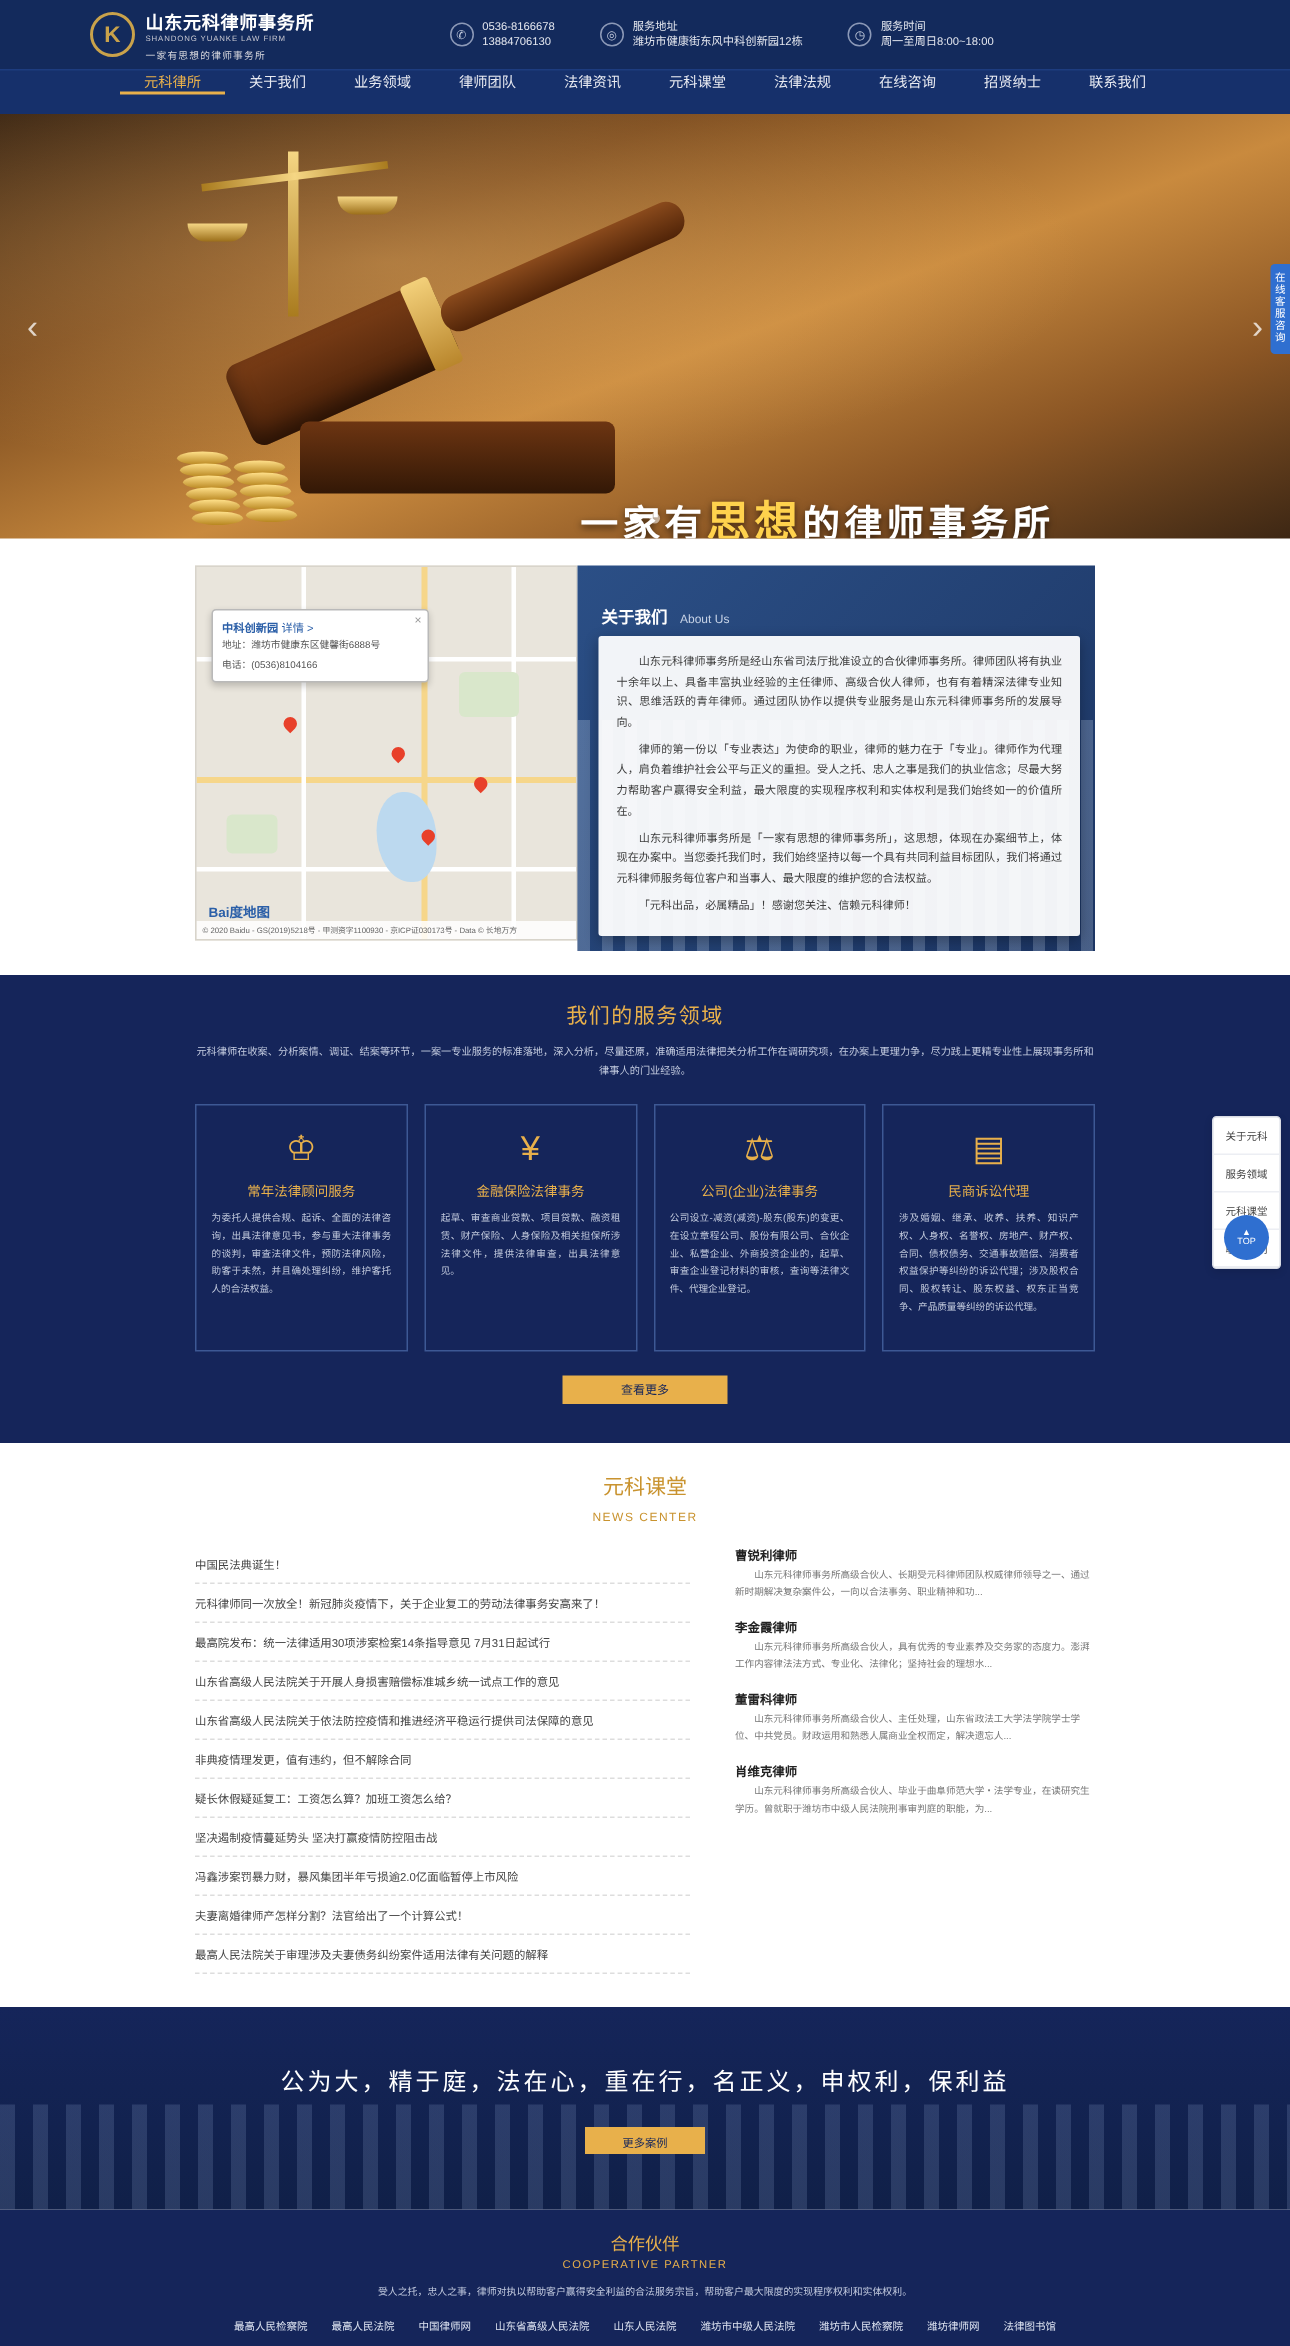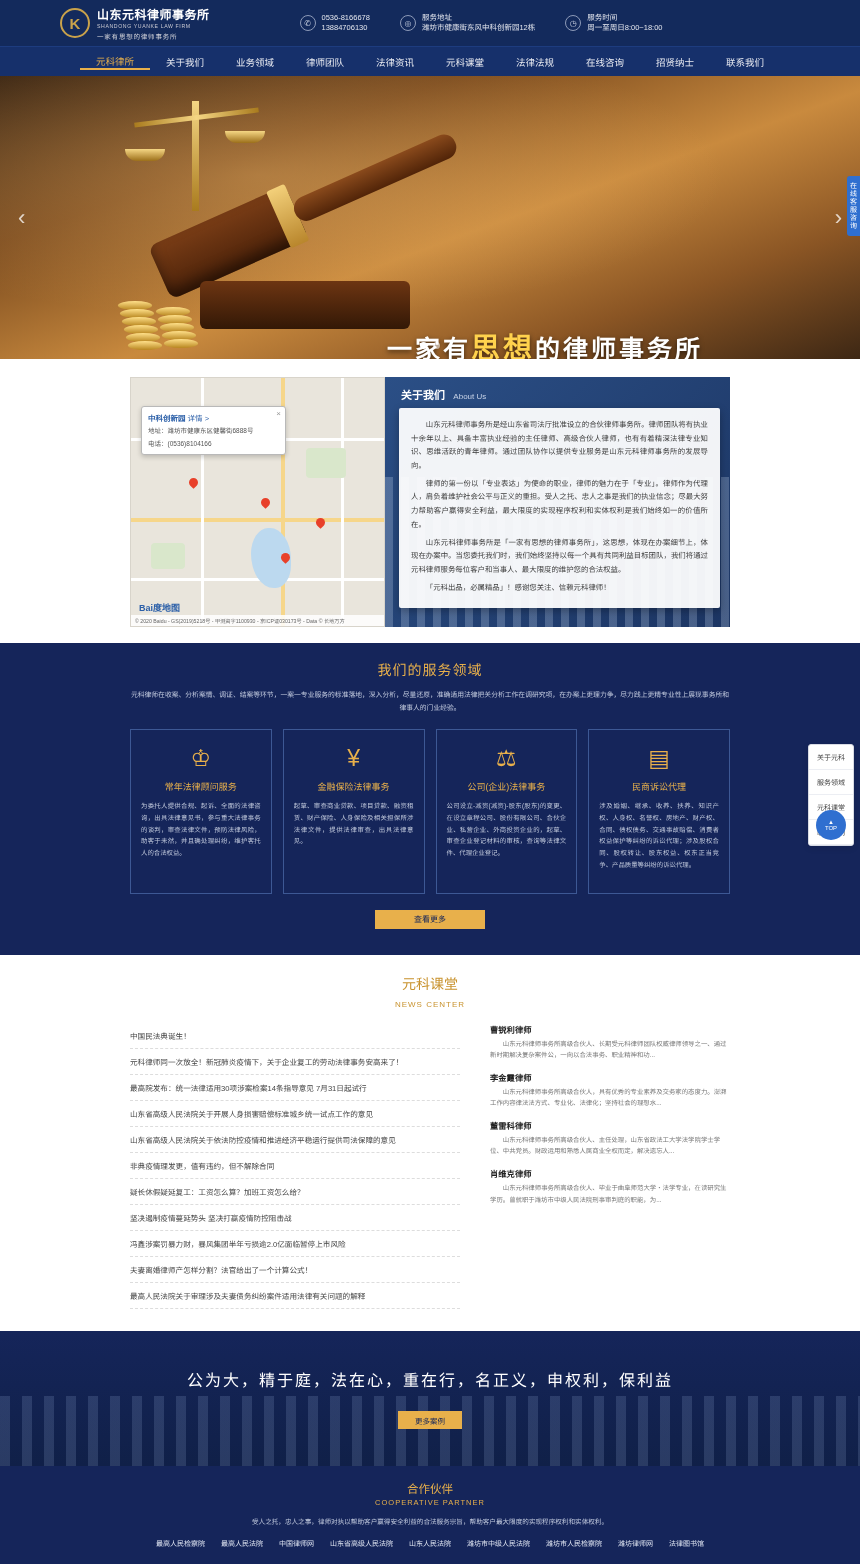--- a/index.html
+++ b/index.html
@@ -34,21 +34,21 @@
   .circ-icon {
     width: 16px; height: 16px; border-radius: 50%;
     border: 1px solid #8d9ab8; color: #c3cbdd;
     display: flex; align-items: center; justify-content: center; font-size: 8px;
   }
   .contact-lines { line-height: 1.35; }
   .contact-lines div { font-size: 7.5px; color: #e3e6ee; white-space: nowrap; }
   
   .nav {
     height: 30px; background: #16306b;
-    display: flex; justify-content: center; align-items: center;
+    display: flex; justify-content: center; align-items: flex-start;
     border-top: 1px solid #1d3c7f;
   }
   .nav a {
     color: #e8eaf1; font-size: 9.5px; text-decoration: none;
     padding: 0 16px; display: flex; align-items: center; white-space: nowrap;
   }
   .nav a.active { color: #e8b04b; border-bottom: 2px solid #e8b04b; }
   
   .hero {
     height: 283px; position: relative; overflow: hidden;
@@ -132,21 +132,21 @@
   .map-bubble .bx { position:absolute; right:4px; top:2px; color:#999; font-size:8px; cursor:pointer;}
   .map-logo { position:absolute; left:8px; bottom:12px; font-size:9px; font-weight:bold; color:#2b5fa8;}
   .map-credit { position:absolute; left:0; bottom:0; width:100%; background:rgba(255,255,255,.85); font-size:5.2px; color:#666; padding:2px 4px; white-space:nowrap;}
   .about-card {
     width: 345px; position: relative;
     background: linear-gradient(135deg,#2b4f86,#1c3563);
     overflow: hidden;
   }
   .about-card .bgcity { position:absolute; right:0; bottom:0; width:100%; height:60%; opacity:.25;
     background: repeating-linear-gradient(90deg,#cfe0f5 0 8px, transparent 8px 16px);}
-  .about-head { position:relative; padding:9px 0 0 16px; }
+  .about-head { position:relative; padding:9px 0 0 16px;margin-top:16px; }
   .about-head .cn { font-size: 11px; color: #fff; font-weight: bold; }
   .about-head .en { font-size: 8px; color: #c6d2e6; margin-left: 5px;}
   .about-paper {
     position: relative; margin: 6px 10px 10px 14px; background: rgba(255,255,255,.94);
     padding: 10px 12px; border-radius: 2px; box-shadow: 0 3px 9px rgba(0,0,0,.3);
     height: 200px; overflow: hidden;
   }
   .about-paper p { font-size: 7.4px; line-height: 1.85; color: #3c3c3c; text-align: justify; text-indent: 2em; margin-bottom: 4px;}
   
   .services { background: #15255a; padding: 16px 0 26px; }
@@ -175,21 +175,21 @@
   .lawyer .ln { font-size:8.3px; color:#222; font-weight:bold;}
   .lawyer .ld { font-size:6.4px; color:#777; line-height:1.8; margin-top:3px; text-indent:2em;}
   
   .slogan {
     height: 135px; background: linear-gradient(180deg,#15255a,#102048);
     display:flex; flex-direction:column; align-items:center; justify-content:center; position:relative; overflow:hidden;
   }
   .slogan .sky { position:absolute; inset:auto 0 0 0; height:70px; opacity:.18;
     background: repeating-linear-gradient(90deg,#9fb6e0 0 10px, transparent 10px 22px);}
   .slogan h2 { position:relative; color:#fff; font-size:16px; letter-spacing:2px; font-weight:normal;}
-  .slogan button { position:relative; margin-top:20px; width:64px; height:18px; background:#e8b04b; border:none; color:#15255a; font-size:7.5px; cursor:pointer;}
+  .slogan button { position:relative; margin-top:20px; width:80px; height:18px; background:#e8b04b; border:none; color:#15255a; font-size:7.5px; cursor:pointer;}
   
   .partners { background:#15255a; padding:14px 0 16px;}
   .partners .pt { text-align:center; color:#e8b04b; font-size:11.5px;}
   .partners .ps { text-align:center; color:#e8b04b; font-size:7.5px; margin-top:2px; letter-spacing:1px;}
   .partners .pd { width:600px; margin:9px auto 0; text-align:center; font-size:6.6px; color:#c3cbdf; line-height:1.9;}
   .plinks { width:620px; margin:10px auto 0; display:flex; justify-content:center; flex-wrap:wrap; gap:16px;}
   .plinks a { color:#dfe5f2; font-size:7px; text-decoration:none;}
   
   .cta { height: 46px; background:#11204c; display:flex; align-items:center; justify-content:center; gap:26px; border-top:1px solid #24376f;}
   

